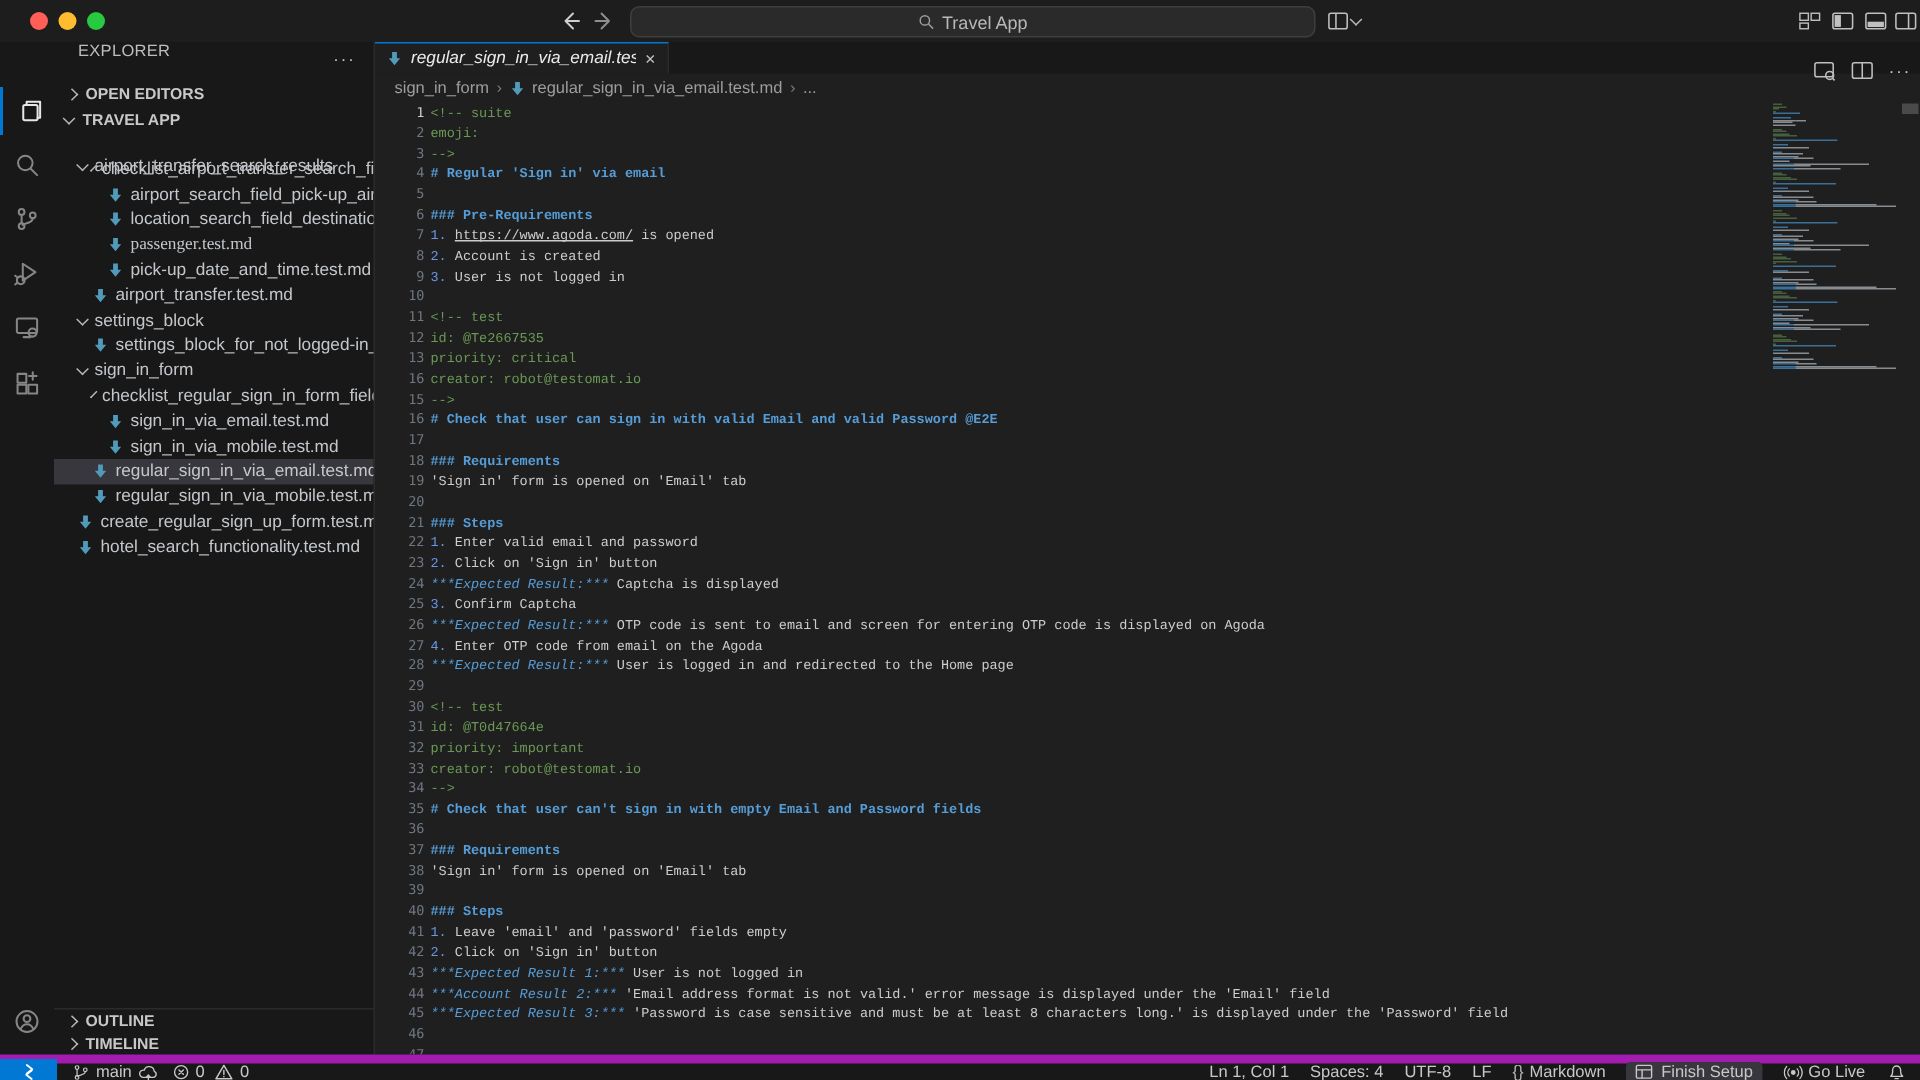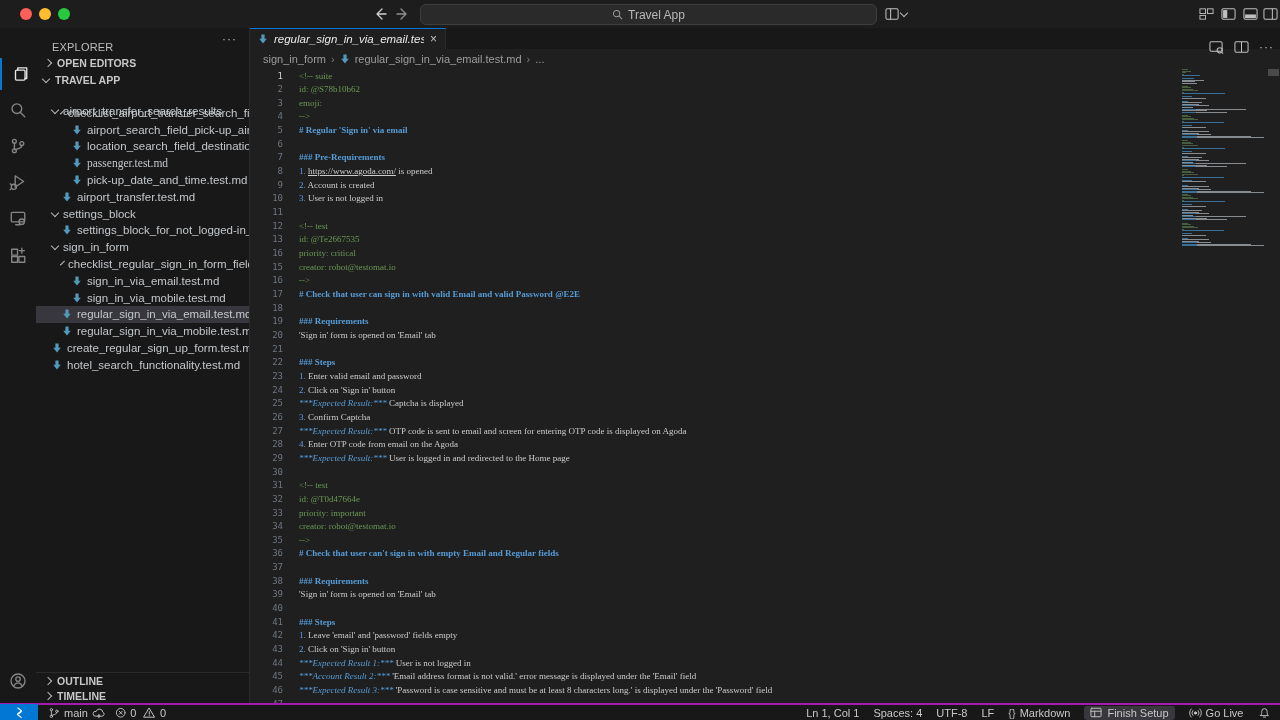--- a/index.html
+++ b/index.html
@@ -18,21 +18,21 @@
   .activitybar{position:absolute;left:0;top:28px;width:36px;height:675px;background:#181818;}
   .actbtn{position:absolute;left:0;width:36px;height:32px;display:flex;align-items:center;justify-content:center;}
   .actbtn.active{border-left:2px solid #0078d4;}
   .actbtn.active svg{stroke:#e7e7e7;}
   .actbtn svg{stroke:#868686;fill:none;stroke-width:1.2;stroke-linecap:round;stroke-linejoin:round;}
   .badge{position:absolute;right:3px;bottom:2px;width:13px;height:13px;border-radius:50%;background:#0078d4;color:#fff;
     font-size:8.5px;display:flex;align-items:center;justify-content:center;}
 
   
   .sidebar{position:absolute;left:36px;top:28px;width:214px;height:675px;background:#181818;border-right:1px solid #2b2b2b;box-sizing:border-box;}
-  .sb-header{position:absolute;left:0;top:0;width:100%;height:25px;display:flex;align-items:flex-end;}
+  .sb-header{position:absolute;left:0;top:0;width:100%;height:25px;display:flex;align-items:flex-start;}
   .sb-title{margin-left:16px;font-size:11px;color:#bdbdbd;letter-spacing:.2px;}
   .sb-more{position:absolute;right:12px;top:4px;color:#bdbdbd;font-size:12px;letter-spacing:1px;}
   .sb-sect{position:absolute;left:0;width:100%;height:17px;display:flex;align-items:center;gap:6px;font-weight:bold;
     font-size:10.5px;color:#c8c8c8;}
   .chev{display:inline-block;width:5px;height:5px;border-right:1.2px solid #b8b8b8;border-bottom:1.2px solid #b8b8b8;}
   .chev.down{transform:rotate(45deg);margin-top:-2px;}
   .chev.right{transform:rotate(-45deg);}
   .trow{position:absolute;left:0;width:100%;height:17px;display:flex;align-items:center;gap:5px;font-size:11.5px;color:#c3c7cb;
     white-space:nowrap;overflow:hidden;box-sizing:border-box;}
   .trow.sel{background:#37373d;}
@@ -47,31 +47,31 @@
   .tab-close{color:#c0c0c0;font-size:12px;line-height:12px;}
   .ed-actions{position:absolute;right:6px;top:12px;display:flex;gap:10px;align-items:center;}
   .ed-actions svg{stroke:#c0c0c0;fill:none;stroke-width:1.1;}
   .crumbs{position:absolute;left:0;top:21px;width:1030px;height:20px;display:flex;align-items:center;gap:5px;
     padding-left:13px;font-size:11px;color:#9d9d9d;box-sizing:border-box;}
   .crumb-sep{color:#7c7c7c;font-size:11px;}
   .gutter{position:absolute;left:0;top:41.5px;width:33px;font-family:"DejaVu Sans Mono",monospace;font-size:9px;
     text-align:right;color:#6e7681;}
   .gutter div{height:13.67px;line-height:13.67px;}
   .gutter div.cur{color:#cfcfcf;}
-  .codepane{position:absolute;left:49px;top:41.5px;font-family:Liberation Serif, serif;font-size:9px;}
+  .codepane{position:absolute;left:37px;top:41.5px;font-family:Liberation Mono, monospace;font-size:9px;}
   .codepane .ln{height:13.67px;line-height:13.67px;white-space:pre;}
   .cm{color:#6a9955;} .h{color:#569cd6;font-weight:bold;} .num{color:#6796e6;}
   .txt{color:#cccccc;} .url{color:#cccccc;text-decoration:underline;} .exp{color:#569cd6;font-style:italic;}
   .minimap{position:absolute;left:932px;top:41px;width:86px;height:180px;}
   .mmline{position:absolute;height:1px;display:flex;}
   .mmline i{display:block;height:1px;}
   .scrollthumb{position:absolute;left:1018px;top:41px;width:11px;height:7px;background:#4a4a4a;}
 
   
-  .statusbar{position:absolute;left:0;top:703px;width:1280px;height:17px;background:#181818;border-top:2px solid #a21caf;
+  .statusbar{position:absolute;left:0;top:703px;width:1280px;height:17px;background:#181818;border-top:6px solid #a21caf;
     box-sizing:border-box;font-size:11px;color:#c8c8c8;display:flex;align-items:center;}
   .sb-remote{width:38px;height:17px;background:#0078d4;display:flex;align-items:center;justify-content:center;margin-top:-1px;}
   .sitem{display:flex;align-items:center;gap:4px;margin-left:10px;white-space:nowrap;}
   .sright{margin-left:auto;display:flex;align-items:center;gap:14px;margin-right:10px;}
   .sright .sitem{margin-left:0;}
   .setupbox{background:#37373d;border-radius:3px;padding:1px 6px;display:flex;gap:5px;align-items:center;}
   .sicon{stroke:#c8c8c8;fill:none;stroke-width:1.1;stroke-linecap:round;stroke-linejoin:round;}
 </style>
 </head>
 <body>
@@ -420,21 +420,20 @@
       <div>41</div>
       <div>42</div>
       <div>43</div>
       <div>44</div>
       <div>45</div>
       <div>46</div>
       <div>47</div>
     </div>
   <div class="codepane" id="code">
       <div class="ln"><span class="cm">&lt;!-- suite</span></div>
-      <div class="ln"><span class="cm">id: @S78b10b62</span></div>
       <div class="ln"><span class="cm">emoji:</span></div>
       <div class="ln"><span class="cm">--&gt;</span></div>
       <div class="ln"><span class="h"># Regular 'Sign in' via email</span></div>
       <div class="ln">&nbsp;</div>
       <div class="ln"><span class="h">### Pre-Requirements</span></div>
       <div class="ln"><span class="num">1. </span><span class="url">https://www.agoda.com/</span><span class="txt"> is opened</span></div>
       <div class="ln"><span class="num">2. </span><span class="txt">Account is created</span></div>
       <div class="ln"><span class="num">3. </span><span class="txt">User is not logged in</span></div>
       <div class="ln">&nbsp;</div>
       <div class="ln"><span class="cm">&lt;!-- test</span></div>
@@ -454,21 +453,21 @@
       <div class="ln"><span class="num">3. </span><span class="txt">Confirm Captcha</span></div>
       <div class="ln"><span class="exp">***Expected Result:***</span><span class="txt"> OTP code is sent to email and screen for entering OTP code is displayed on Agoda</span></div>
       <div class="ln"><span class="num">4. </span><span class="txt">Enter OTP code from email on the Agoda</span></div>
       <div class="ln"><span class="exp">***Expected Result:***</span><span class="txt"> User is logged in and redirected to the Home page</span></div>
       <div class="ln">&nbsp;</div>
       <div class="ln"><span class="cm">&lt;!-- test</span></div>
       <div class="ln"><span class="cm">id: @T0d47664e</span></div>
       <div class="ln"><span class="cm">priority: important</span></div>
       <div class="ln"><span class="cm">creator: robot@testomat.io</span></div>
       <div class="ln"><span class="cm">--&gt;</span></div>
-      <div class="ln"><span class="h"># Check that user can't sign in with empty Email and Regular fields</span></div>
+      <div class="ln"><span class="h"># Check that user can't sign in with empty Email and Password fields</span></div>
       <div class="ln">&nbsp;</div>
       <div class="ln"><span class="h">### Requirements</span></div>
       <div class="ln"><span class="txt">'Sign in' form is opened on 'Email' tab</span></div>
       <div class="ln">&nbsp;</div>
       <div class="ln"><span class="h">### Steps</span></div>
       <div class="ln"><span class="num">1. </span><span class="txt">Leave 'email' and 'password' fields empty</span></div>
       <div class="ln"><span class="num">2. </span><span class="txt">Click on 'Sign in' button</span></div>
       <div class="ln"><span class="exp">***Expected Result 1:***</span><span class="txt"> User is not logged in</span></div>
       <div class="ln"><span class="exp">***Account Result 2:***</span><span class="txt"> 'Email address format is not valid.' error message is displayed under the 'Email' field</span></div>
       <div class="ln"><span class="exp">***Expected Result 3:***</span><span class="txt"> 'Password is case sensitive and must be at least 8 characters long.' is displayed under the 'Password' field</span></div>

